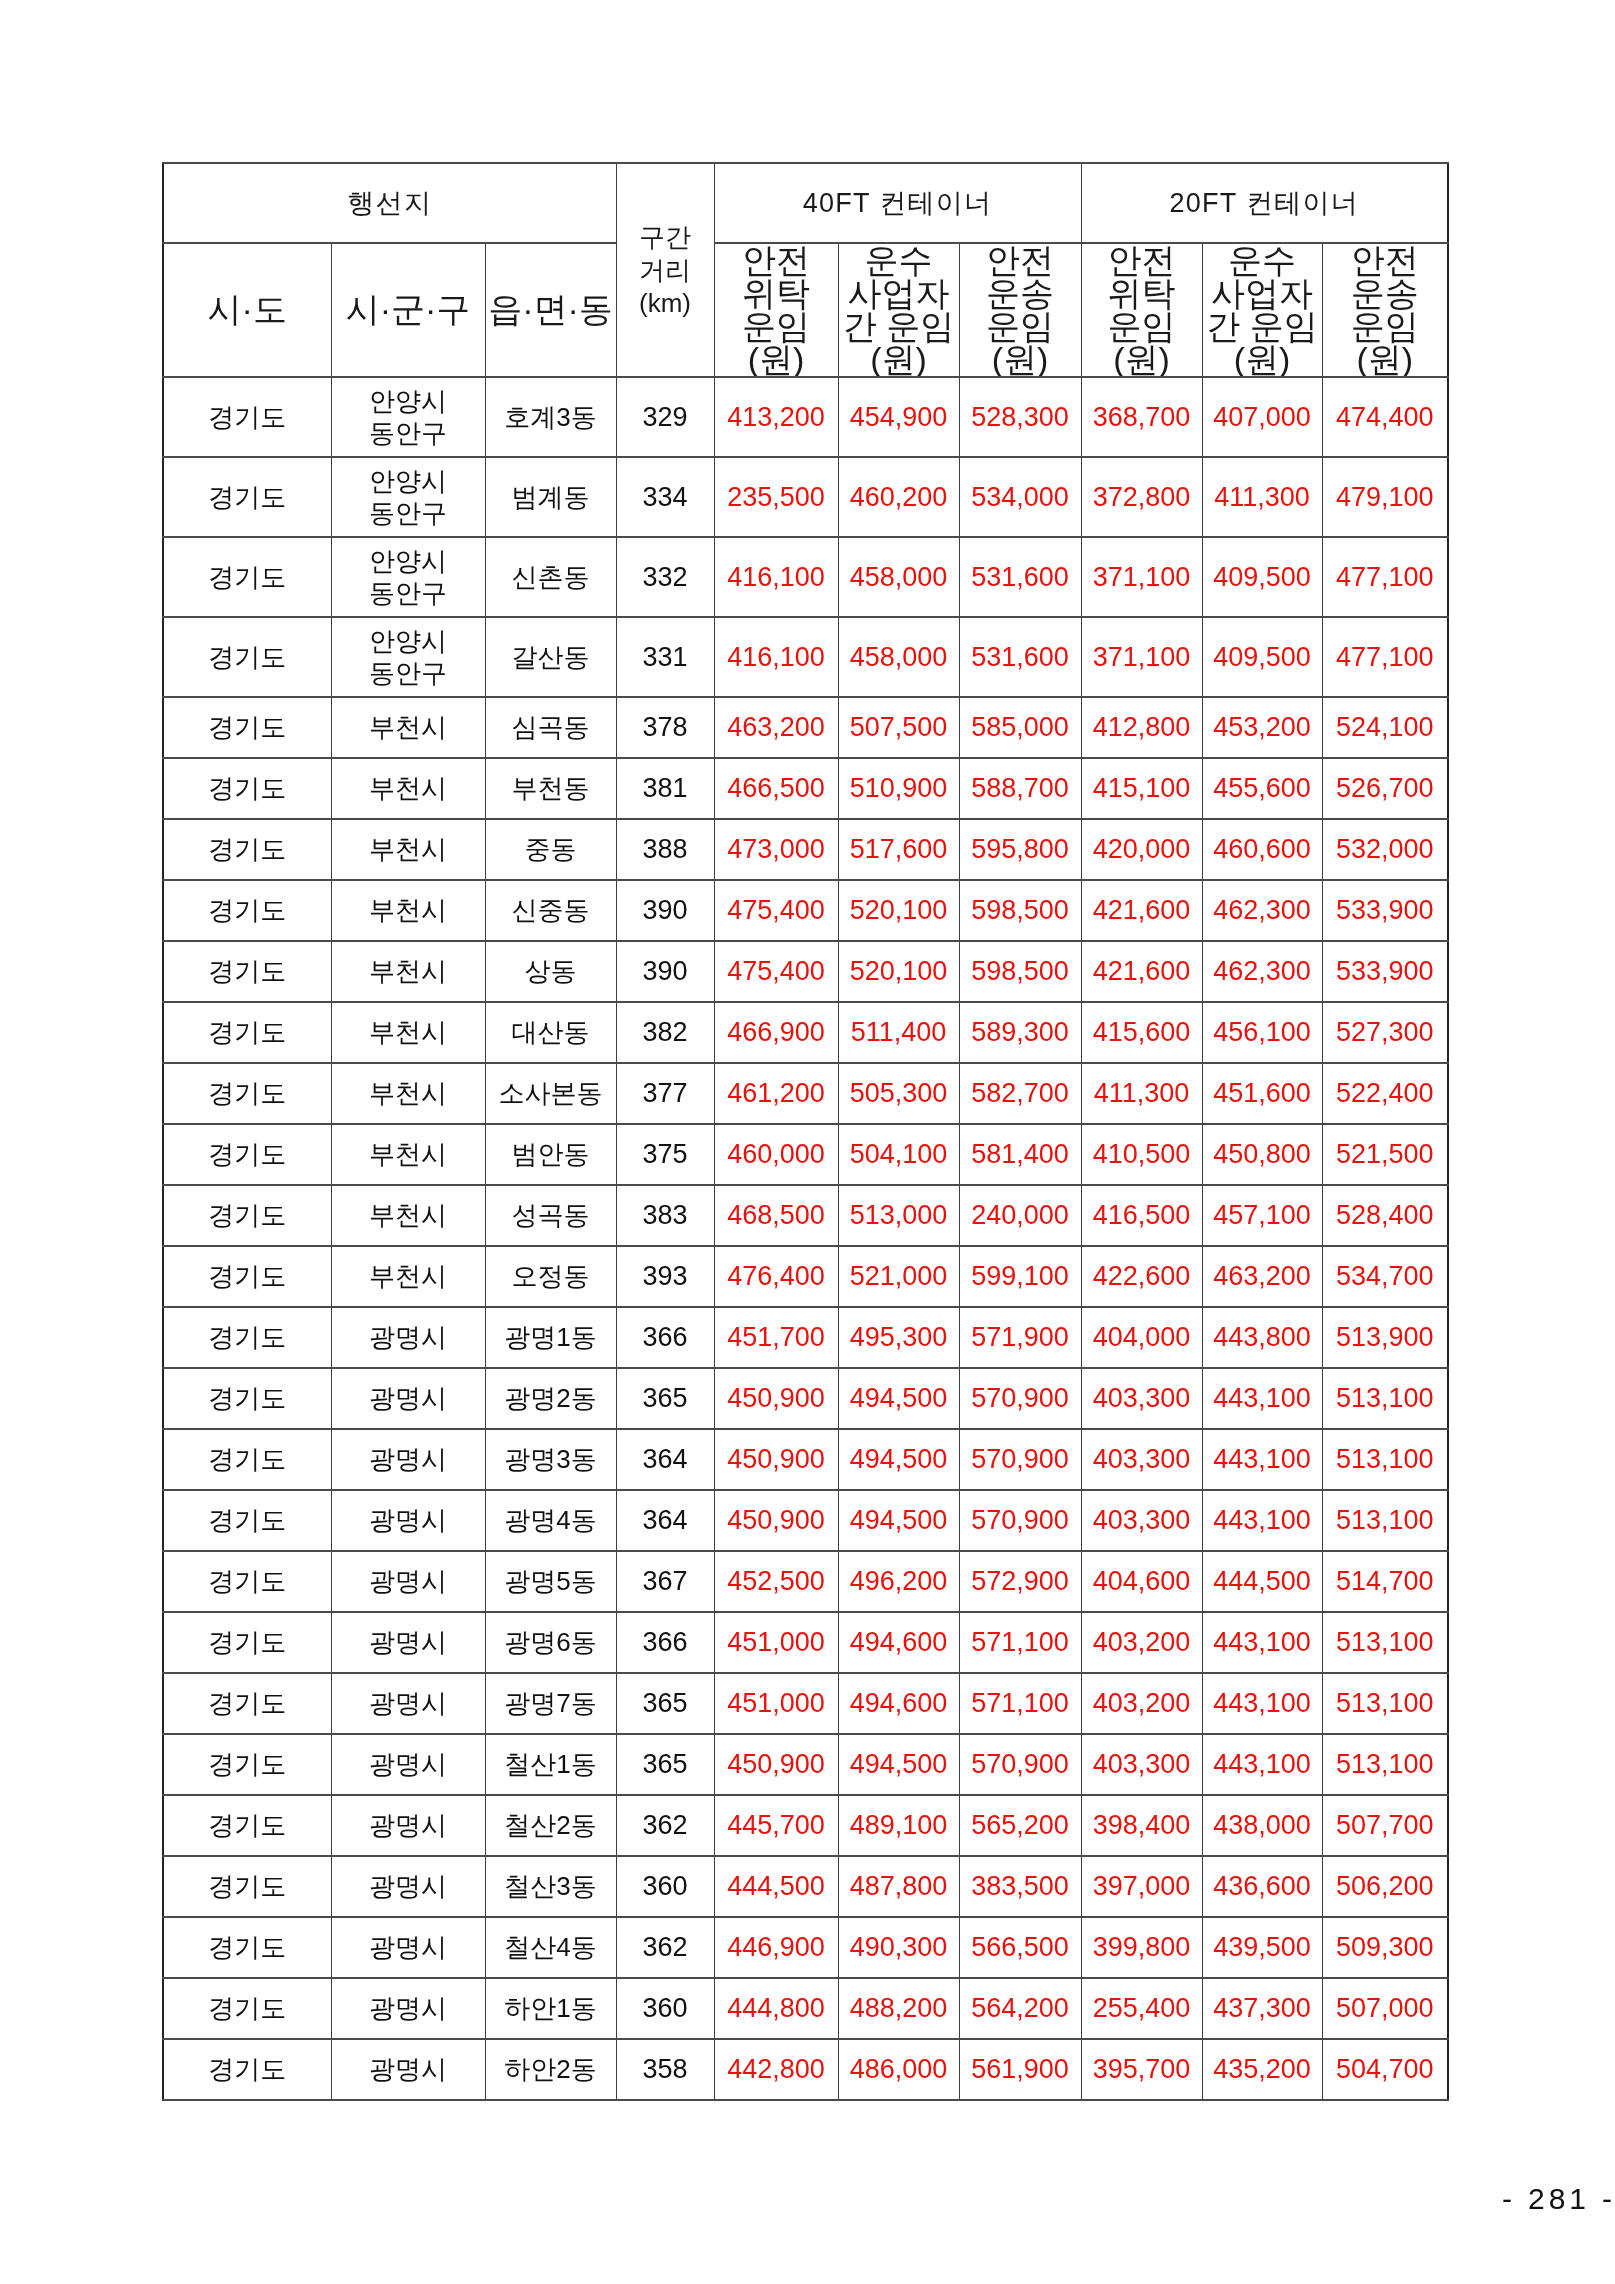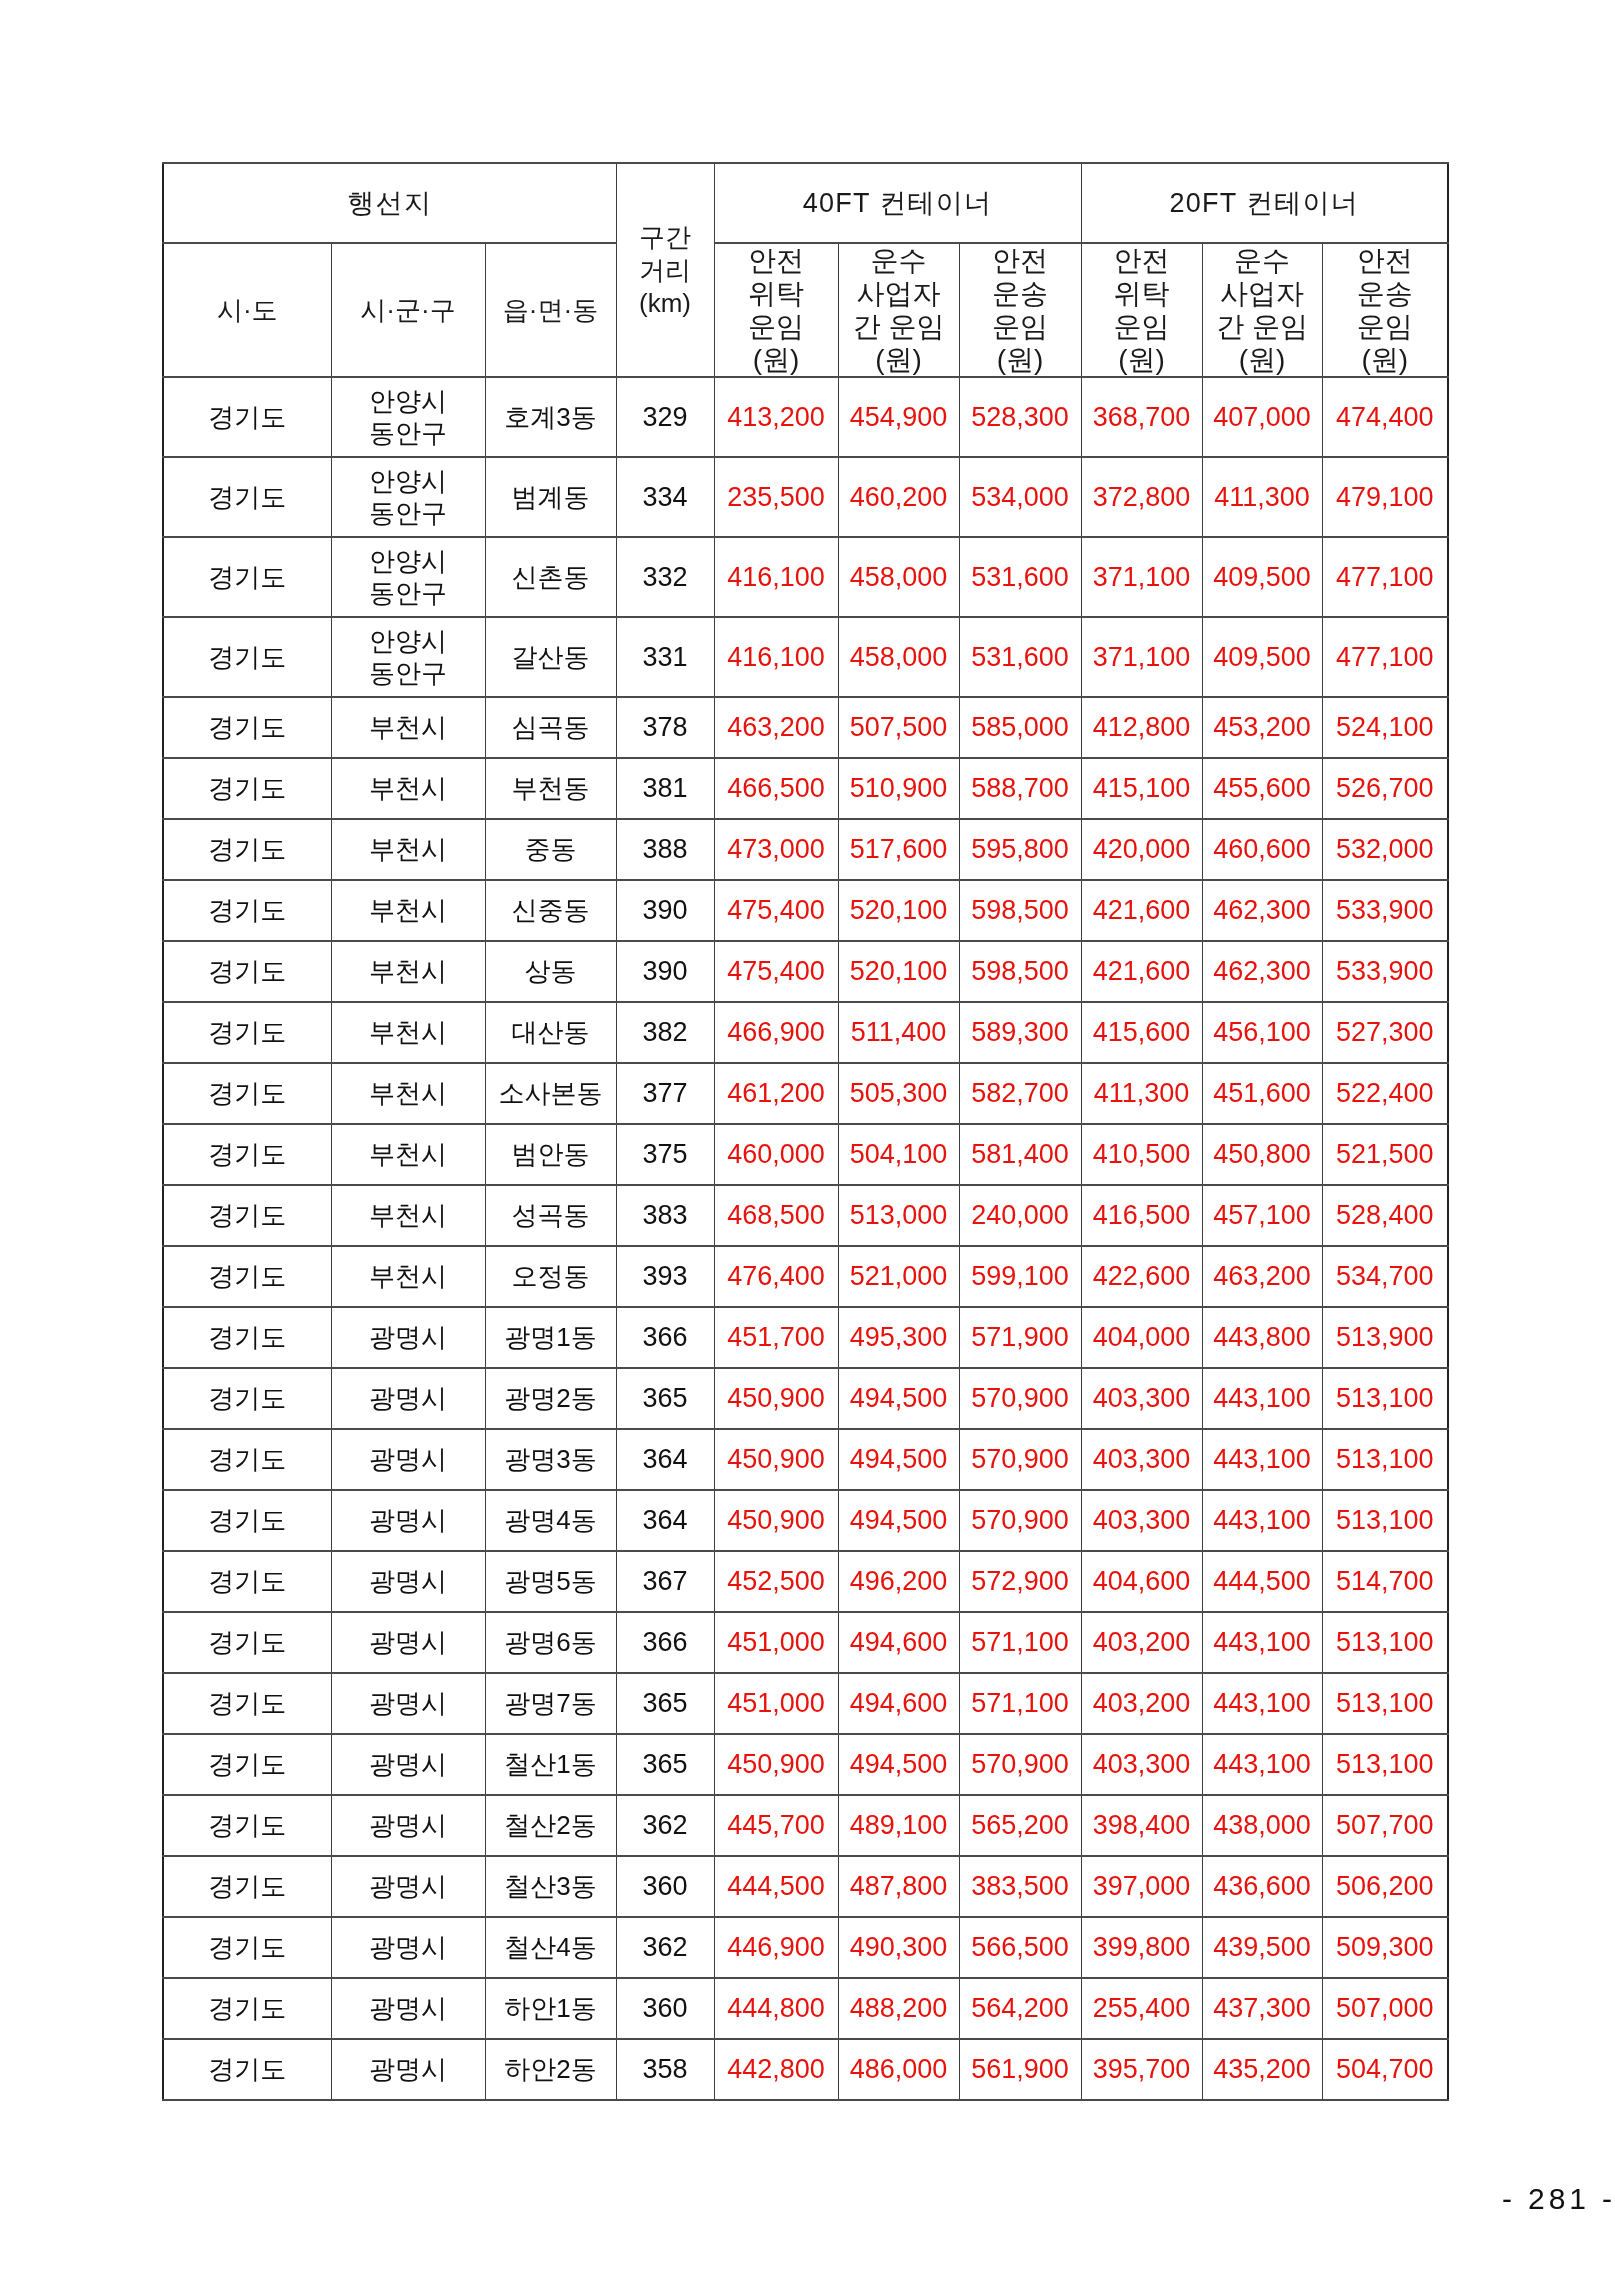--- a/index.html
+++ b/index.html
@@ -38,22 +38,22 @@
     border-bottom: 2px solid #4a4a4a;
     text-align: center;
     vertical-align: middle;
     padding: 0;
     overflow: hidden;
     font-weight: normal;
   }
   thead tr.hrow-a { height: 80px; }
   thead tr.hrow-b { height: 132px; }
   .h1 { font-size: 27px; letter-spacing: 1.3px; }
-  .h2 { font-size: 26px; margin-top: 16px; }
-  .h3 { font-size: 28px; line-height: 33px; }
+  .h2 { font-size: 34px; margin-top: 16px; }
+  .h3 { font-size: 34px; line-height: 33px; }
   .hdist { font-size: 26px; line-height: 33px; }
   td.k {
     font-size: 26px;
     line-height: 1.25;
     white-space: pre-line;
     color: #111111;
   }
   td.num {
     font-size: 27px;
     color: #111111;

